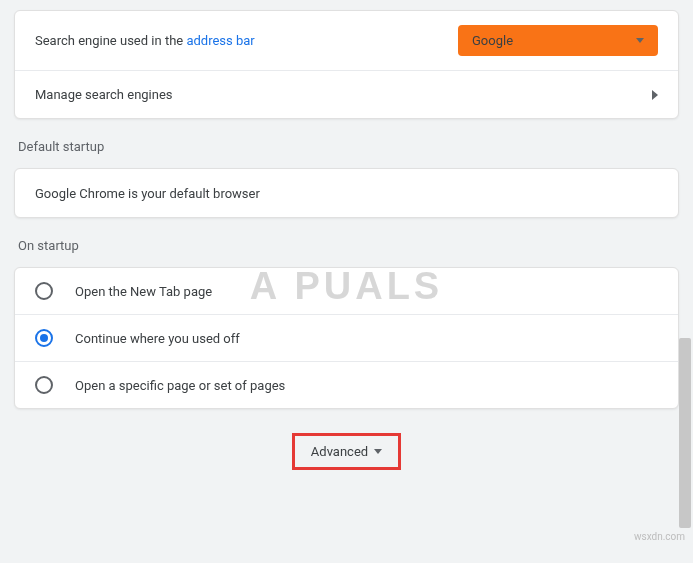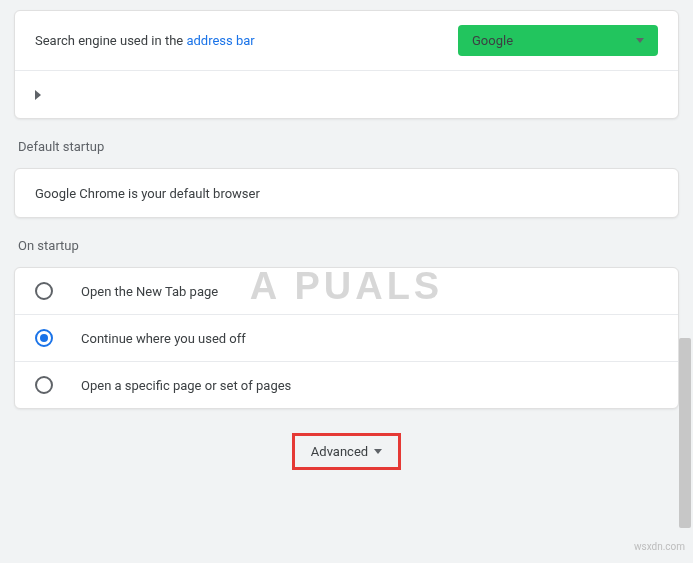--- a/index.html
+++ b/index.html
@@ -42,21 +42,21 @@
       border-top: 1px solid #e8eaed;
     }
     .label-group {
       font-size: 13px;
       color: #3c4043;
     }
     .link {
       color: #1a73e8;
     }
     .select {
-      background: #22c55e;
+      background: #f97316;
       border-radius: 4px;
       padding: 8px 14px;
       display: flex;
       align-items: center;
       justify-content: space-between;
       width: 200px;
       font-size: 13px;
       color: #3c4043;
       cursor: pointer;
     }
@@ -76,21 +76,21 @@
     }
     .section-title {
       font-size: 13px;
       color: #5f6368;
       margin: 0 0 14px 4px;
     }
     .radio-row {
       display: flex;
       align-items: center;
       padding: 14px 20px;
-      gap: 28px;
+      gap: 22px;
       cursor: pointer;
     }
     .radio {
       width: 18px;
       height: 18px;
       border: 2px solid #5f6368;
       border-radius: 50%;
       display: flex;
       align-items: center;
       justify-content: center;
@@ -145,21 +145,21 @@
       font-weight: 800;
       color: #b8b8b8;
       letter-spacing: 4px;
       opacity: 0.55;
       pointer-events: none;
       font-family: Arial, sans-serif;
     }
     .site-mark {
       position: absolute;
       right: 8px;
-      bottom: 11px;
+      bottom: 21px;
       font-size: 10px;
       color: #bdbdbd;
       text-align: right;
     }
   </style>
 </head>
 <body>
 
 <div class="page">
 
@@ -167,20 +167,21 @@
     <div class="row">
       <div class="label-group">
         <span>Search engine used in the </span><span class="link">address bar</span>
       </div>
       <div class="select">
         <span>Google</span>
         <span class="tri"></span>
       </div>
     </div>
     <div class="row divider">
+      <span>Manage search engines</span>
       <span class="arrow-right"></span>
     </div>
   </div>
 
   <div class="section-title">Default startup</div>
   <div class="card">
     <div class="row">
       <span>Google Chrome is your default browser</span>
     </div>
   </div>

